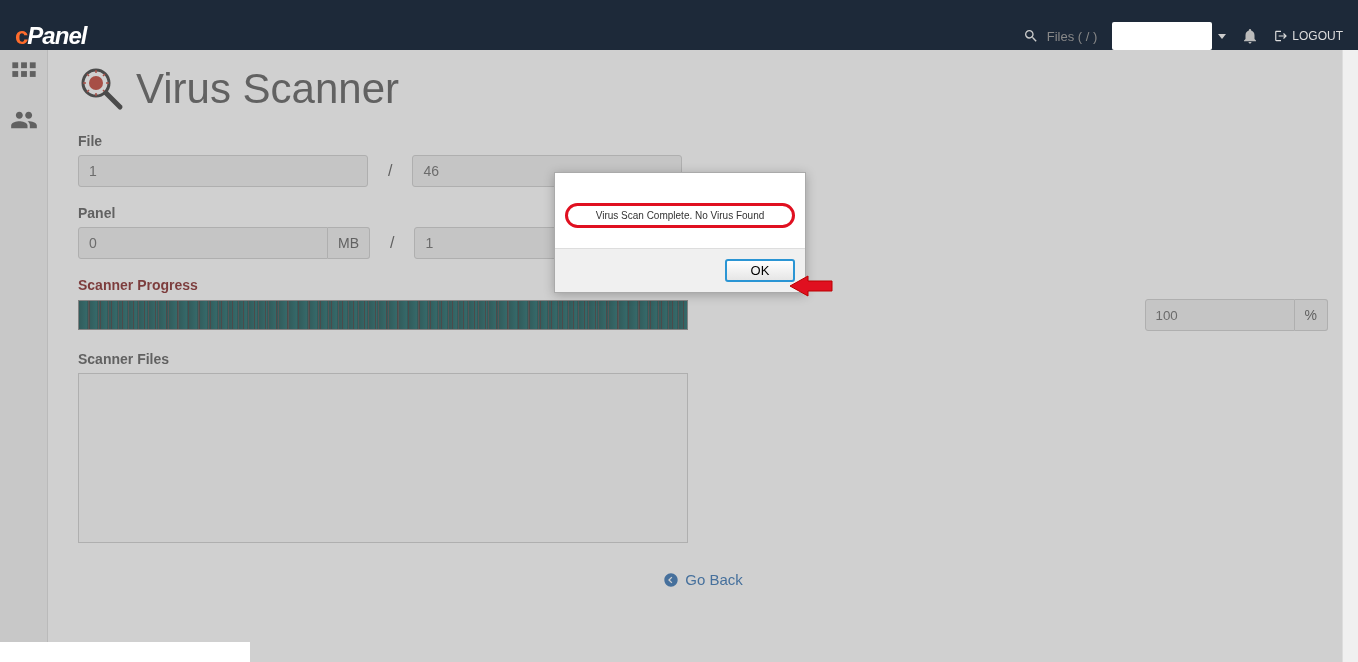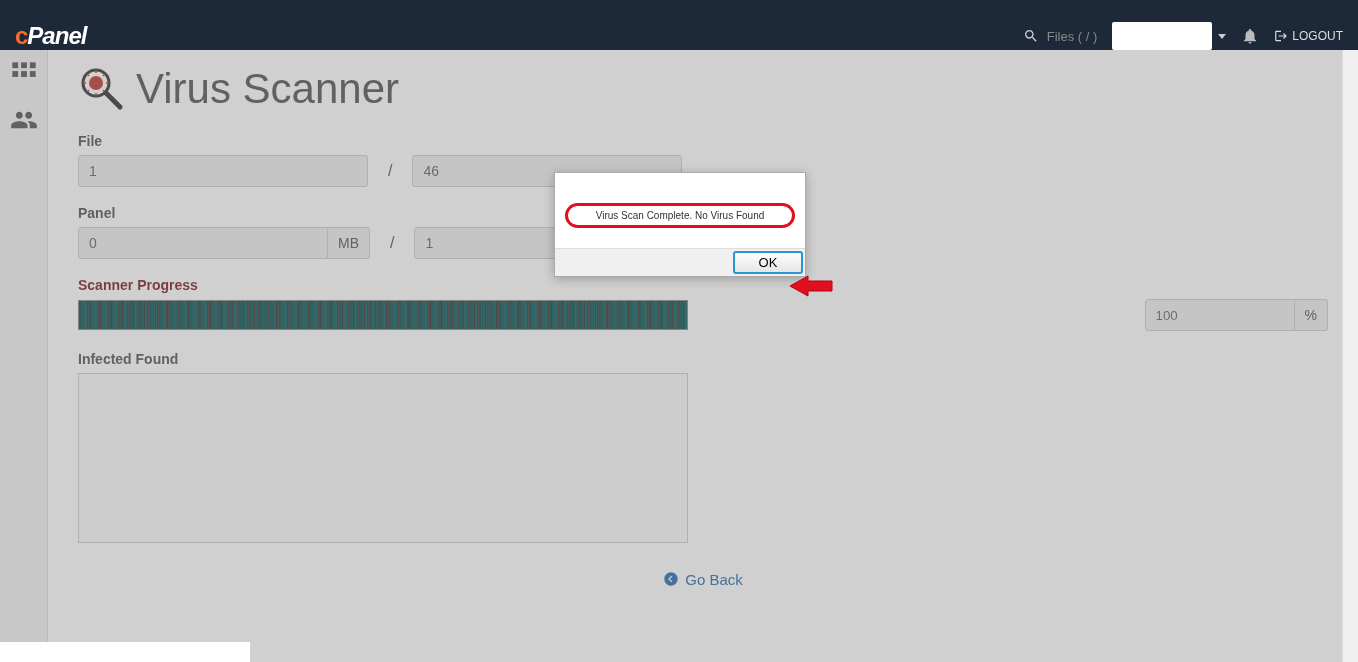--- a/index.html
+++ b/index.html
@@ -152,21 +152,21 @@
       resize: none;
       overflow-y: scroll;
     }
     .goback {
       display: flex; justify-content: center; margin-top: 25px;
     }
     .goback a {
       color: #2b6cb0;
       text-decoration: none;
       display: flex;
-      align-items: flex-start;
+      align-items: flex-end;
       gap: 6px;
       font-size: 15px;
       cursor: pointer;
     }
     
     .overlay {
       position: absolute;
       top: 50px; left: 0; right: 0; bottom: 0;
       background: rgba(120,120,120,0.35);
       pointer-events: none;
@@ -187,21 +187,21 @@
     .modal-msg {
       border: 3px solid #e01020;
       border-radius: 18px;
       padding: 4px 8px;
       font-size: 10px;
       color: #333;
       text-align: center;
     }
     .modal-footer {
       background: #f0f0f0;
-      padding: 2px;
+      padding: 10px;
       display: flex;
       justify-content: flex-end;
       border-top: 1px solid #ddd;
       position: relative;
     }
     .ok-btn {
       background: linear-gradient(#fefefe, #e6e6e6);
       border: 2px solid #2a95d4;
       border-radius: 3px;
       width: 70px;
@@ -318,21 +318,21 @@
 
     <div class="progress-label">Scanner Progress</div>
     <div class="progress-row">
       <div class="progress-bar"></div>
       <div class="percent-group">
         <input class="percent-input" readonly="" value="100" style="">
         <span class="addon">%</span>
       </div>
     </div>
 
-    <div class="infected-label">Infected Found</div>
+    <div class="infected-label">Scanner Files</div>
     <textarea class="infected-area" readonly="" style=""></textarea>
 
     <div class="goback">
       <a>
         <svg width="16" height="16" viewBox="0 0 24 24" fill="#2b6cb0">
             <path d="M12 2C6.48 2 2 6.48 2 12s4.48 10 10 10 10-4.48 10-10S17.52 2 12 2zm2 13.59L12.59 17 7.59 12l5-5L14 8.41 10.41 12 14 15.59z"></path>
           </svg>
         <span>Go Back</span>
       </a>
     </div>

